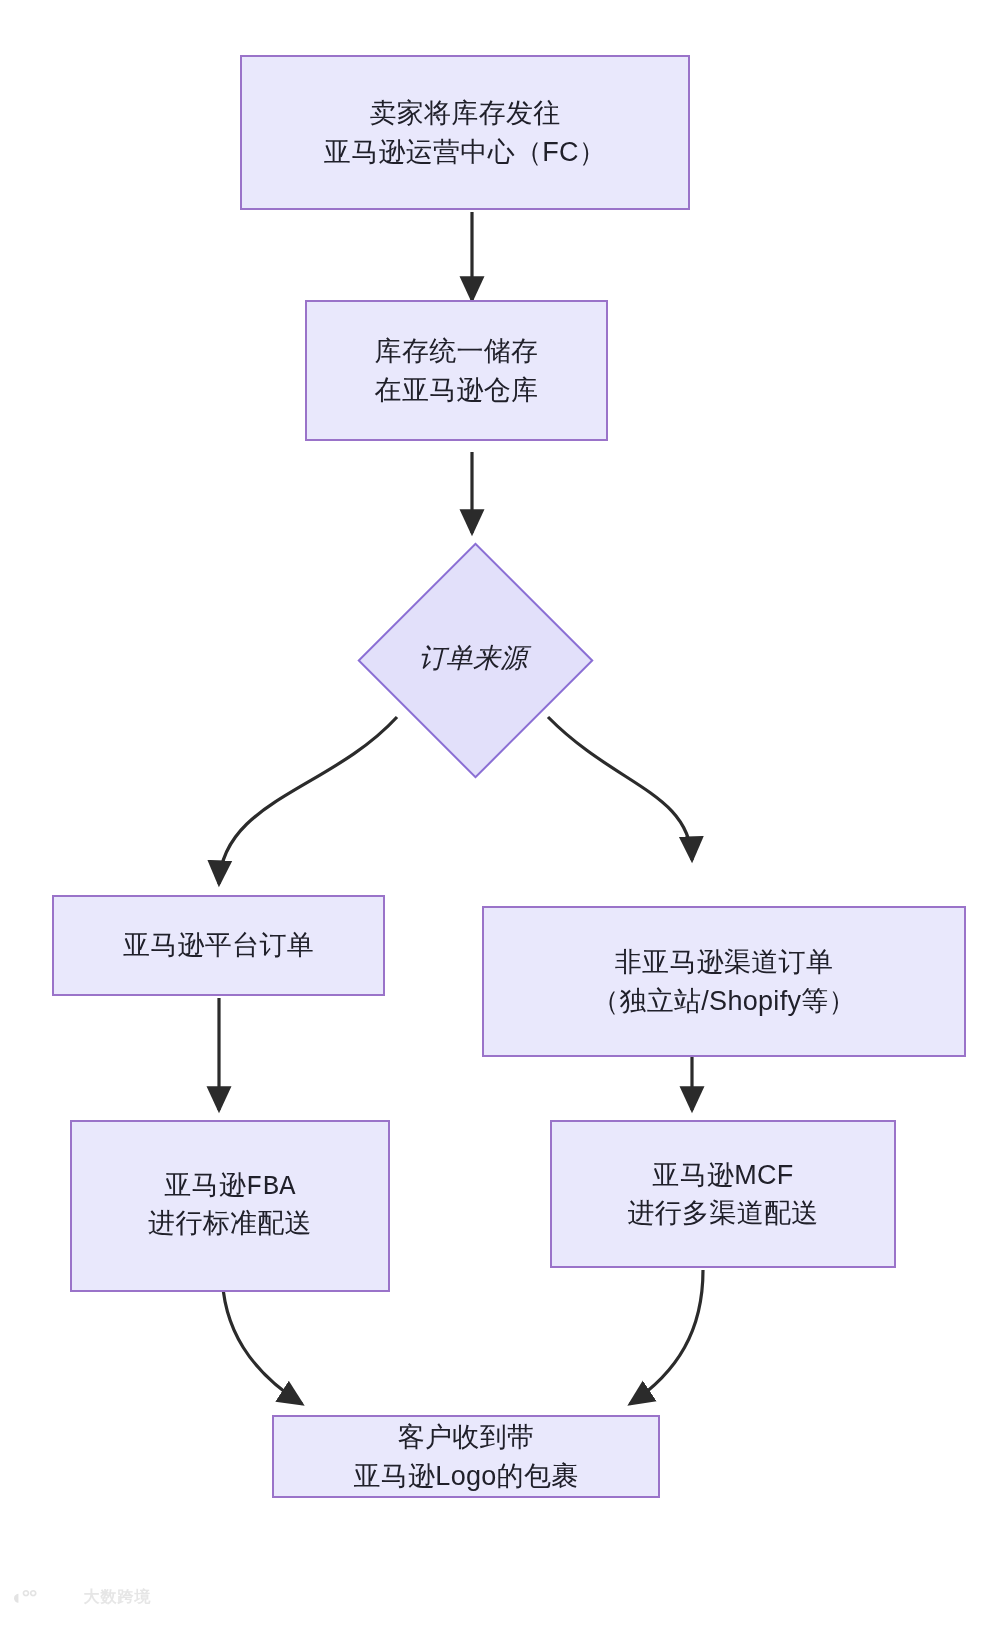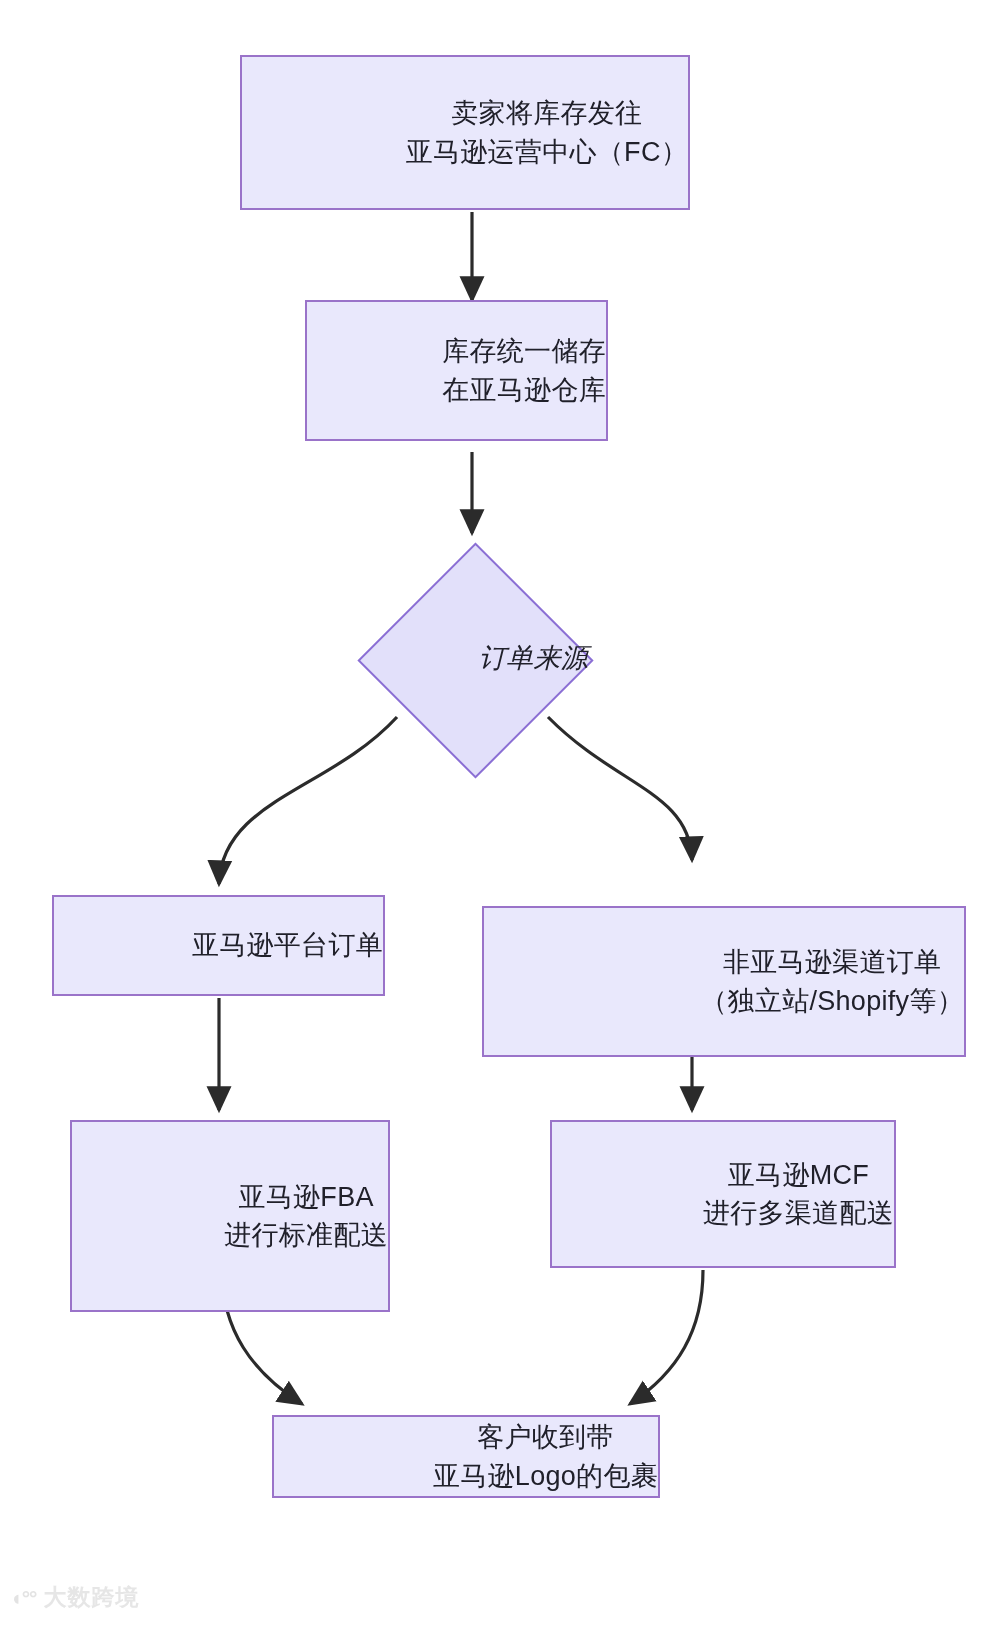--- a/index.html
+++ b/index.html
@@ -23,21 +23,21 @@
     top: 0;
     width: 989px;
     height: 1628px;
     pointer-events: none;
   }
   .node {
     position: absolute;
     box-sizing: border-box;
     display: flex;
     align-items: center;
-    justify-content: flex-end;
+    justify-content: center;
     text-align: center;
     color: #20202a;
     z-index: 2;
   }
   .node.box {
     background: #e9e8fc;
     border: 2px solid #9a73c9;
   }
   .node-label {
     line-height: 1.42;
@@ -66,21 +66,21 @@
     position: relative;
     z-index: 2;
   }
 
   
   #node-ship       { left: 240px; top: 55px;   width: 450px; height: 155px; }
   #node-store      { left: 305px; top: 300px;  width: 303px; height: 141px; }
   #node-decision   { left: 358px; top: 543px;  width: 230px; height: 230px; font-style: italic; }
   #node-amz-order  { left: 52px;  top: 895px;  width: 333px; height: 101px; }
   #node-nonamz     { left: 482px; top: 906px;  width: 484px; height: 151px; }
-  #node-fba        { left: 70px;  top: 1120px; width: 320px; height: 192px; }
+  #node-fba        { left: 70px;  top: 1120px; width: 320px; height: 172px; font-family: Liberation Mono, monospace; }
   #node-mcf        { left: 550px; top: 1120px; width: 346px; height: 148px; }
   #node-customer   { left: 272px; top: 1415px; width: 388px; height: 83px; }
 
   
   #watermark {
     position: absolute;
     left: 10px;
     top: 1586px;
     display: flex;
     align-items: center;
@@ -89,25 +89,26 @@
     z-index: 3;
   }
   #watermark .wm-mark {
     font-size: 21px;
     color: #e3e3e3;
     font-weight: bold;
     letter-spacing: -1px;
     line-height: 1;
   }
   #watermark .wm-text {
-    font-size: 23px;
+    font-size: 16px;
     color: #e6e6e6;
     font-weight: bold;
     letter-spacing: 1px;
     line-height: 1;
+    margin-left: 40px;
   }
 </style>
 </head>
 <body>
 
 <div id="canvas">
 
   <svg id="edges" viewBox="0 0 989 1628" width="989" height="1628">
     <defs>
       <marker id="arrowhead" markerWidth="9" markerHeight="9" refX="7.4" refY="4.5" orient="auto" markerUnits="strokeWidth">

